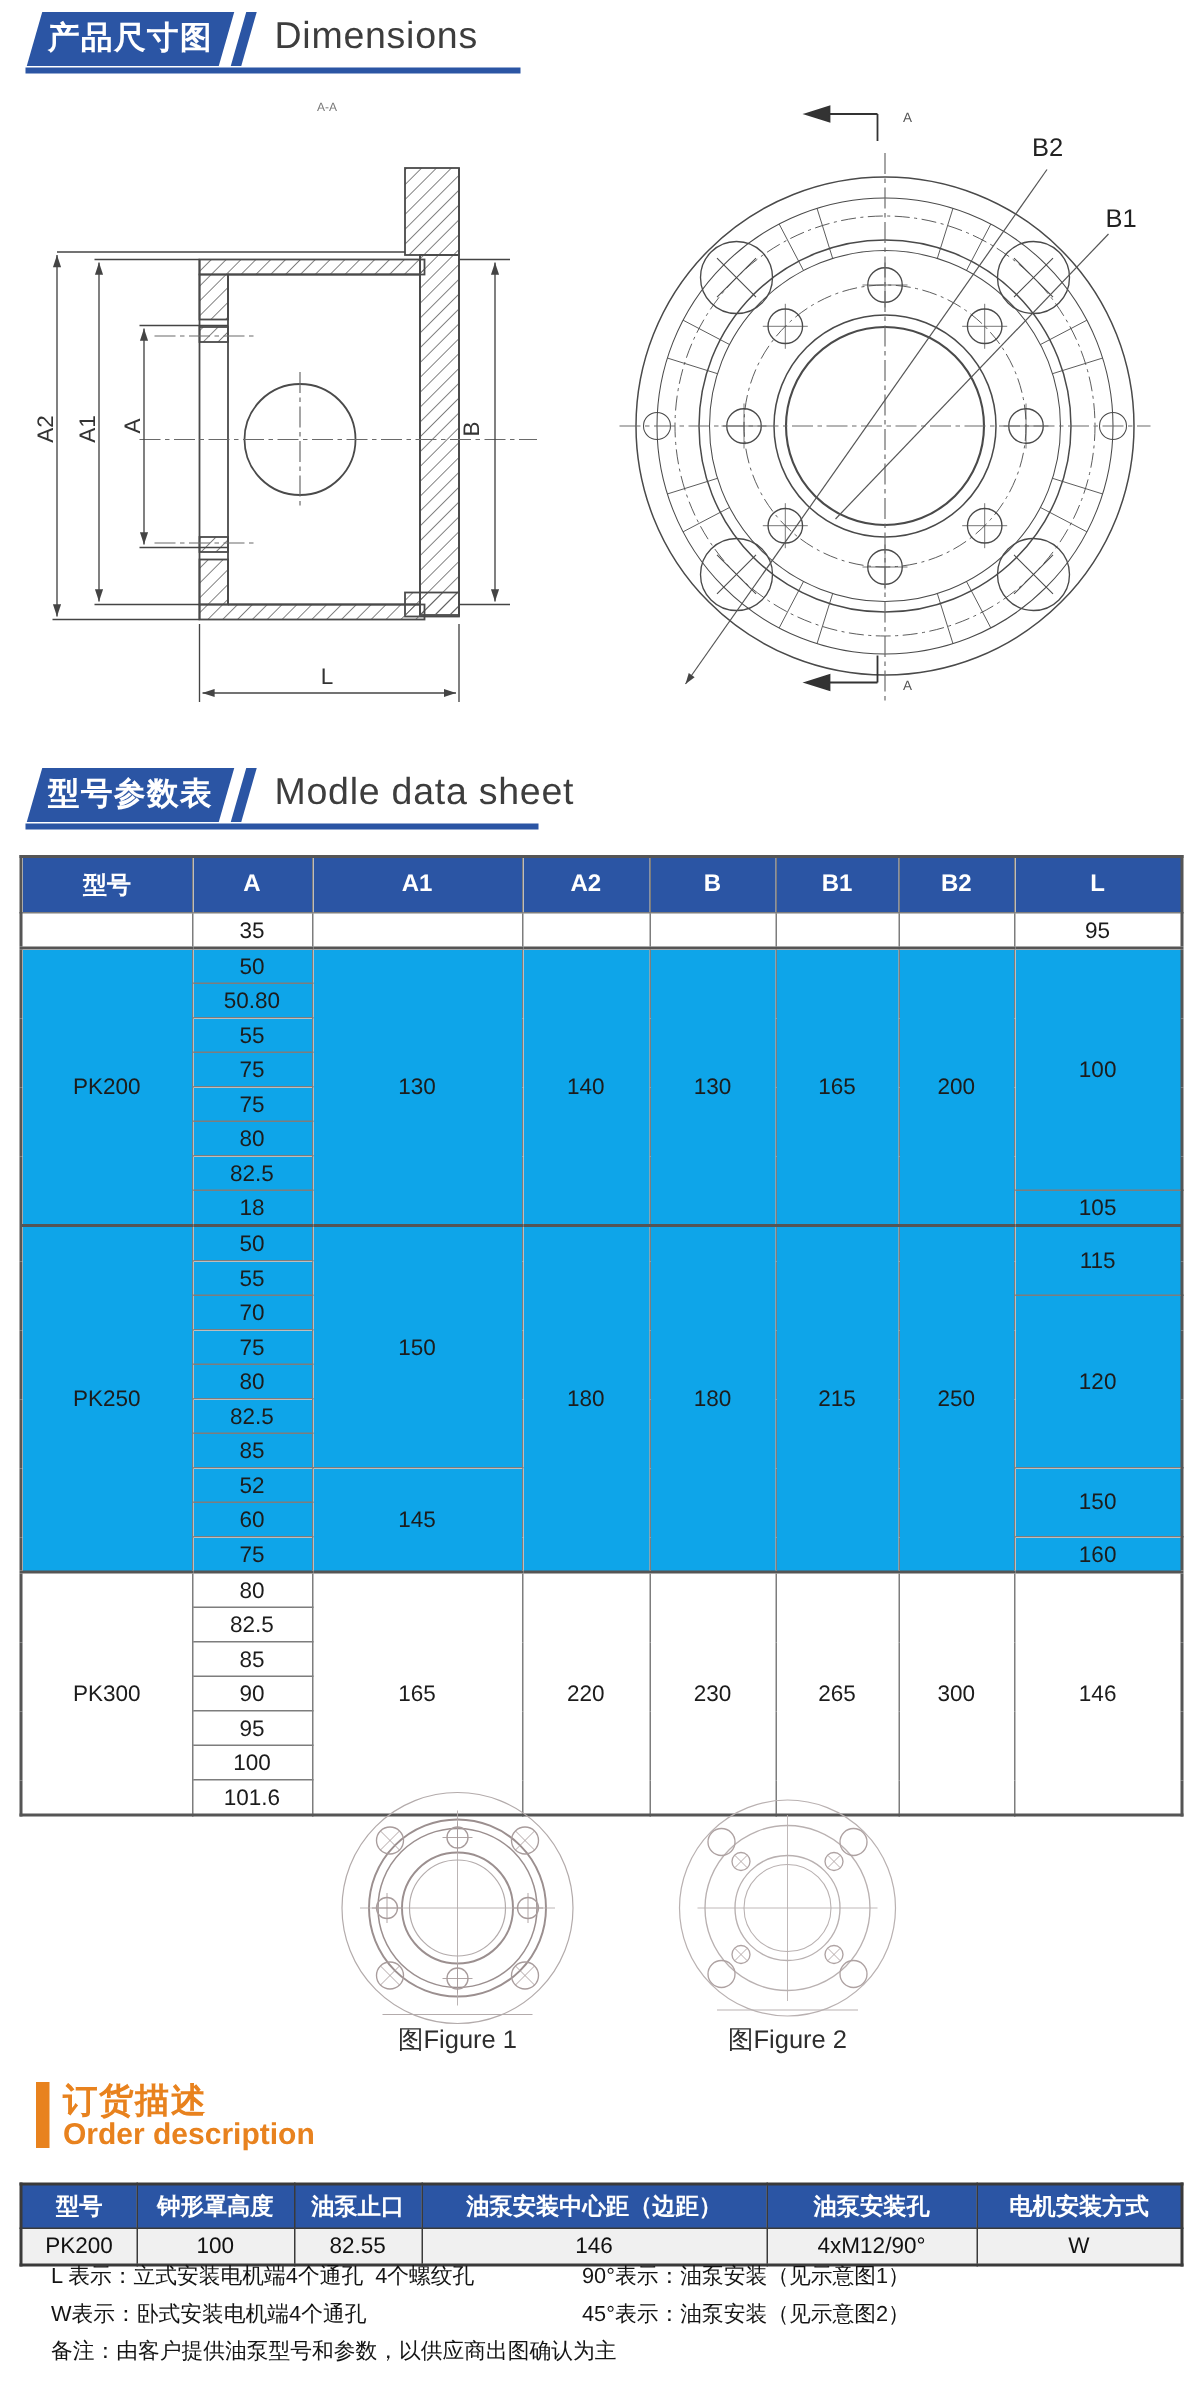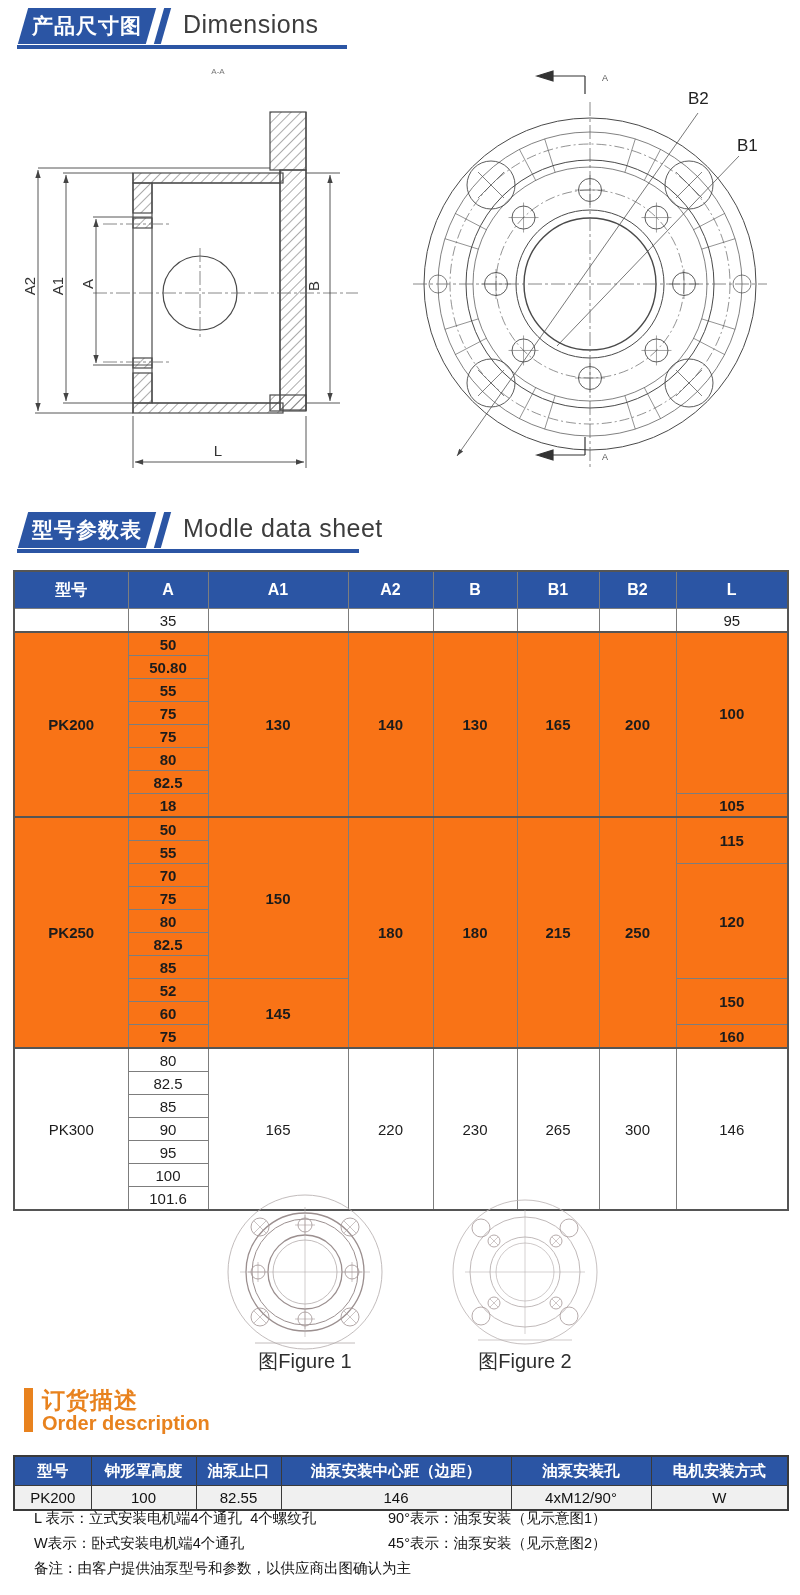--- a/index.html
+++ b/index.html
@@ -19,36 +19,36 @@
   .oh-zh{position:absolute;left:18px;top:0;font-size:23px;font-weight:bold;color:#E8821E;letter-spacing:1px;}
   .oh-en{position:absolute;left:18px;top:27px;font-size:20px;font-weight:bold;color:#E8821E;}
 
   
   .model-table-wrap{position:absolute;left:13px;top:570px;width:774px;}
   table{border-collapse:collapse;table-layout:fixed;width:774px;}
   .mt td,.mt th{border:1px solid #7d7d7d;text-align:center;vertical-align:middle;padding:0;overflow:hidden;}
   .mt{border:2px solid #555;}
   .mt th{background:#2B55A4;color:#fff;font-size:16px;font-weight:bold;height:36px;}
   .mt td{height:22px;font-size:15px;color:#1c1c1c;background:#fff;margin-left:11px;}
-  .mt tr.shade td{background:#f97316;font-weight:bold;}
+  .mt tr.shade td{background:#0ea5e9;}
   .mt tr.sep td{border-top:2px solid #555;}
 
   
   .order-table-wrap{position:absolute;left:13px;top:1455px;width:774px;}
   .ot{border:2px solid #3a3a3a;}
   .ot th{background:#2B55A4;color:#fff;font-size:15.5px;font-weight:bold;height:26px;border:1px solid #3a3a3a;border-left:1px solid rgba(255,255,255,.55);}
   .ot th:first-child{border-left:1px solid #3a3a3a;}
   .ot td{background:#f0f0f0;border:1px solid #3a3a3a;text-align:center;font-size:15px;height:21px;color:#111;}
 
   
   .notes{position:absolute;font-size:14.5px;color:#141414;margin-left:20px;}
   .notes div{height:25px;line-height:25px;white-space:pre;}
 
   
-  .figcap{position:absolute;width:190px;text-align:center;font-size:20px;color:#2e2e2e;}
+  .figcap{position:absolute;width:190px;text-align:center;font-size:17px;color:#2e2e2e;}
 
   svg text{font-family:"Liberation Sans",sans-serif;}
   .drawing{position:absolute;}
 </style>
 </head>
 <body>
 
 <div class="page">
 
   <div class="sec-header" style="top:8px;">

